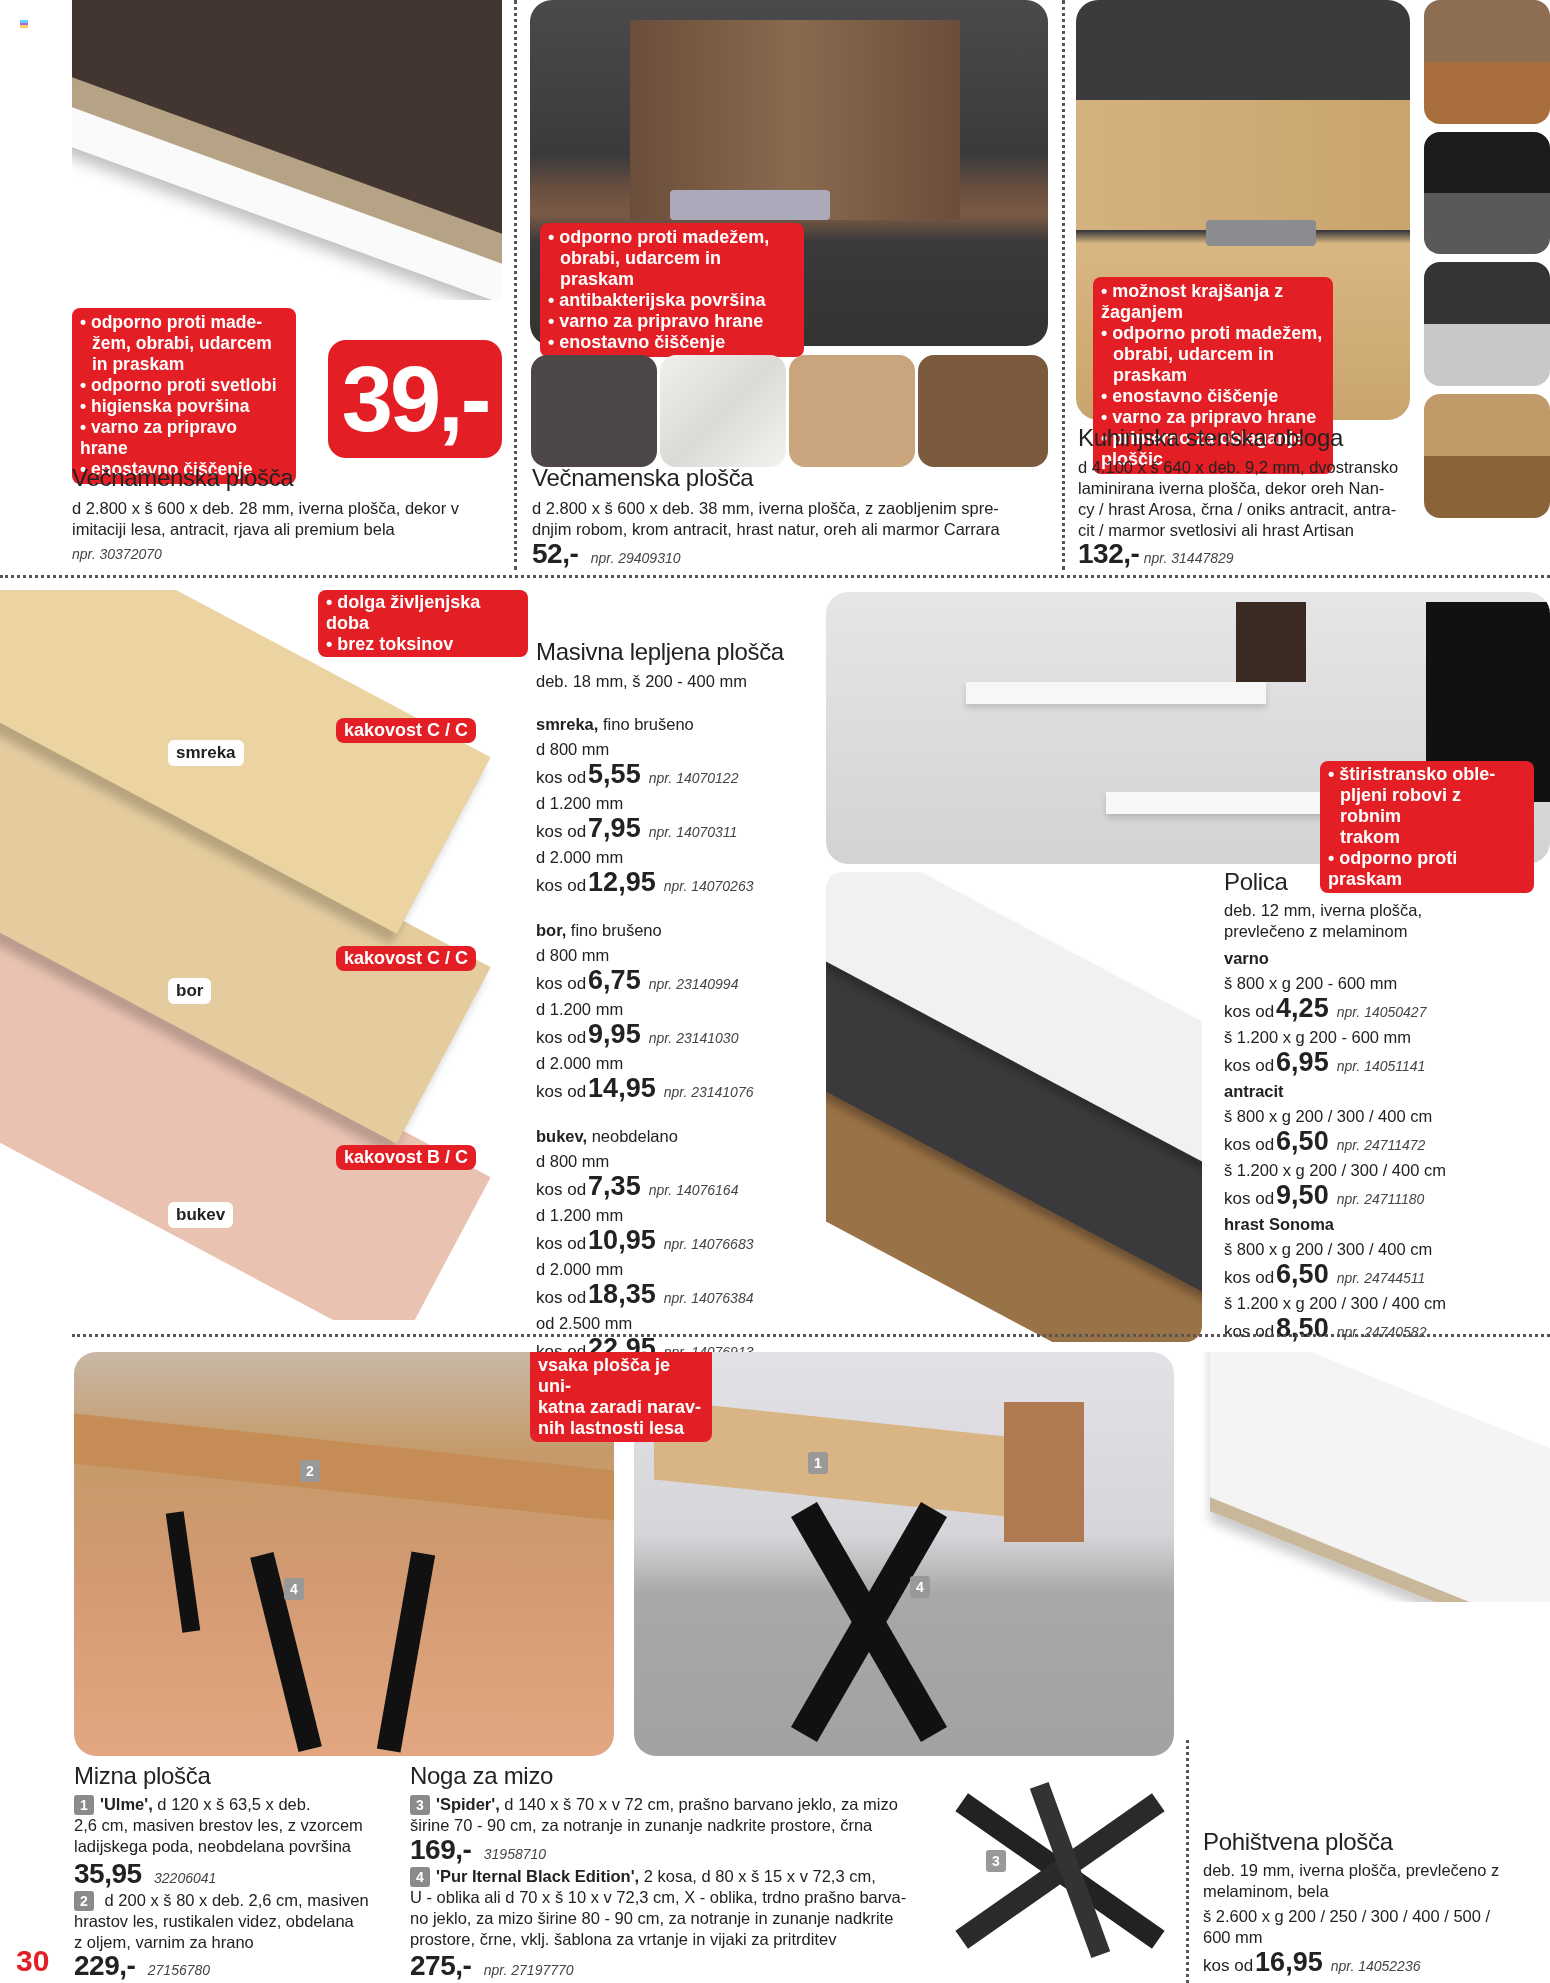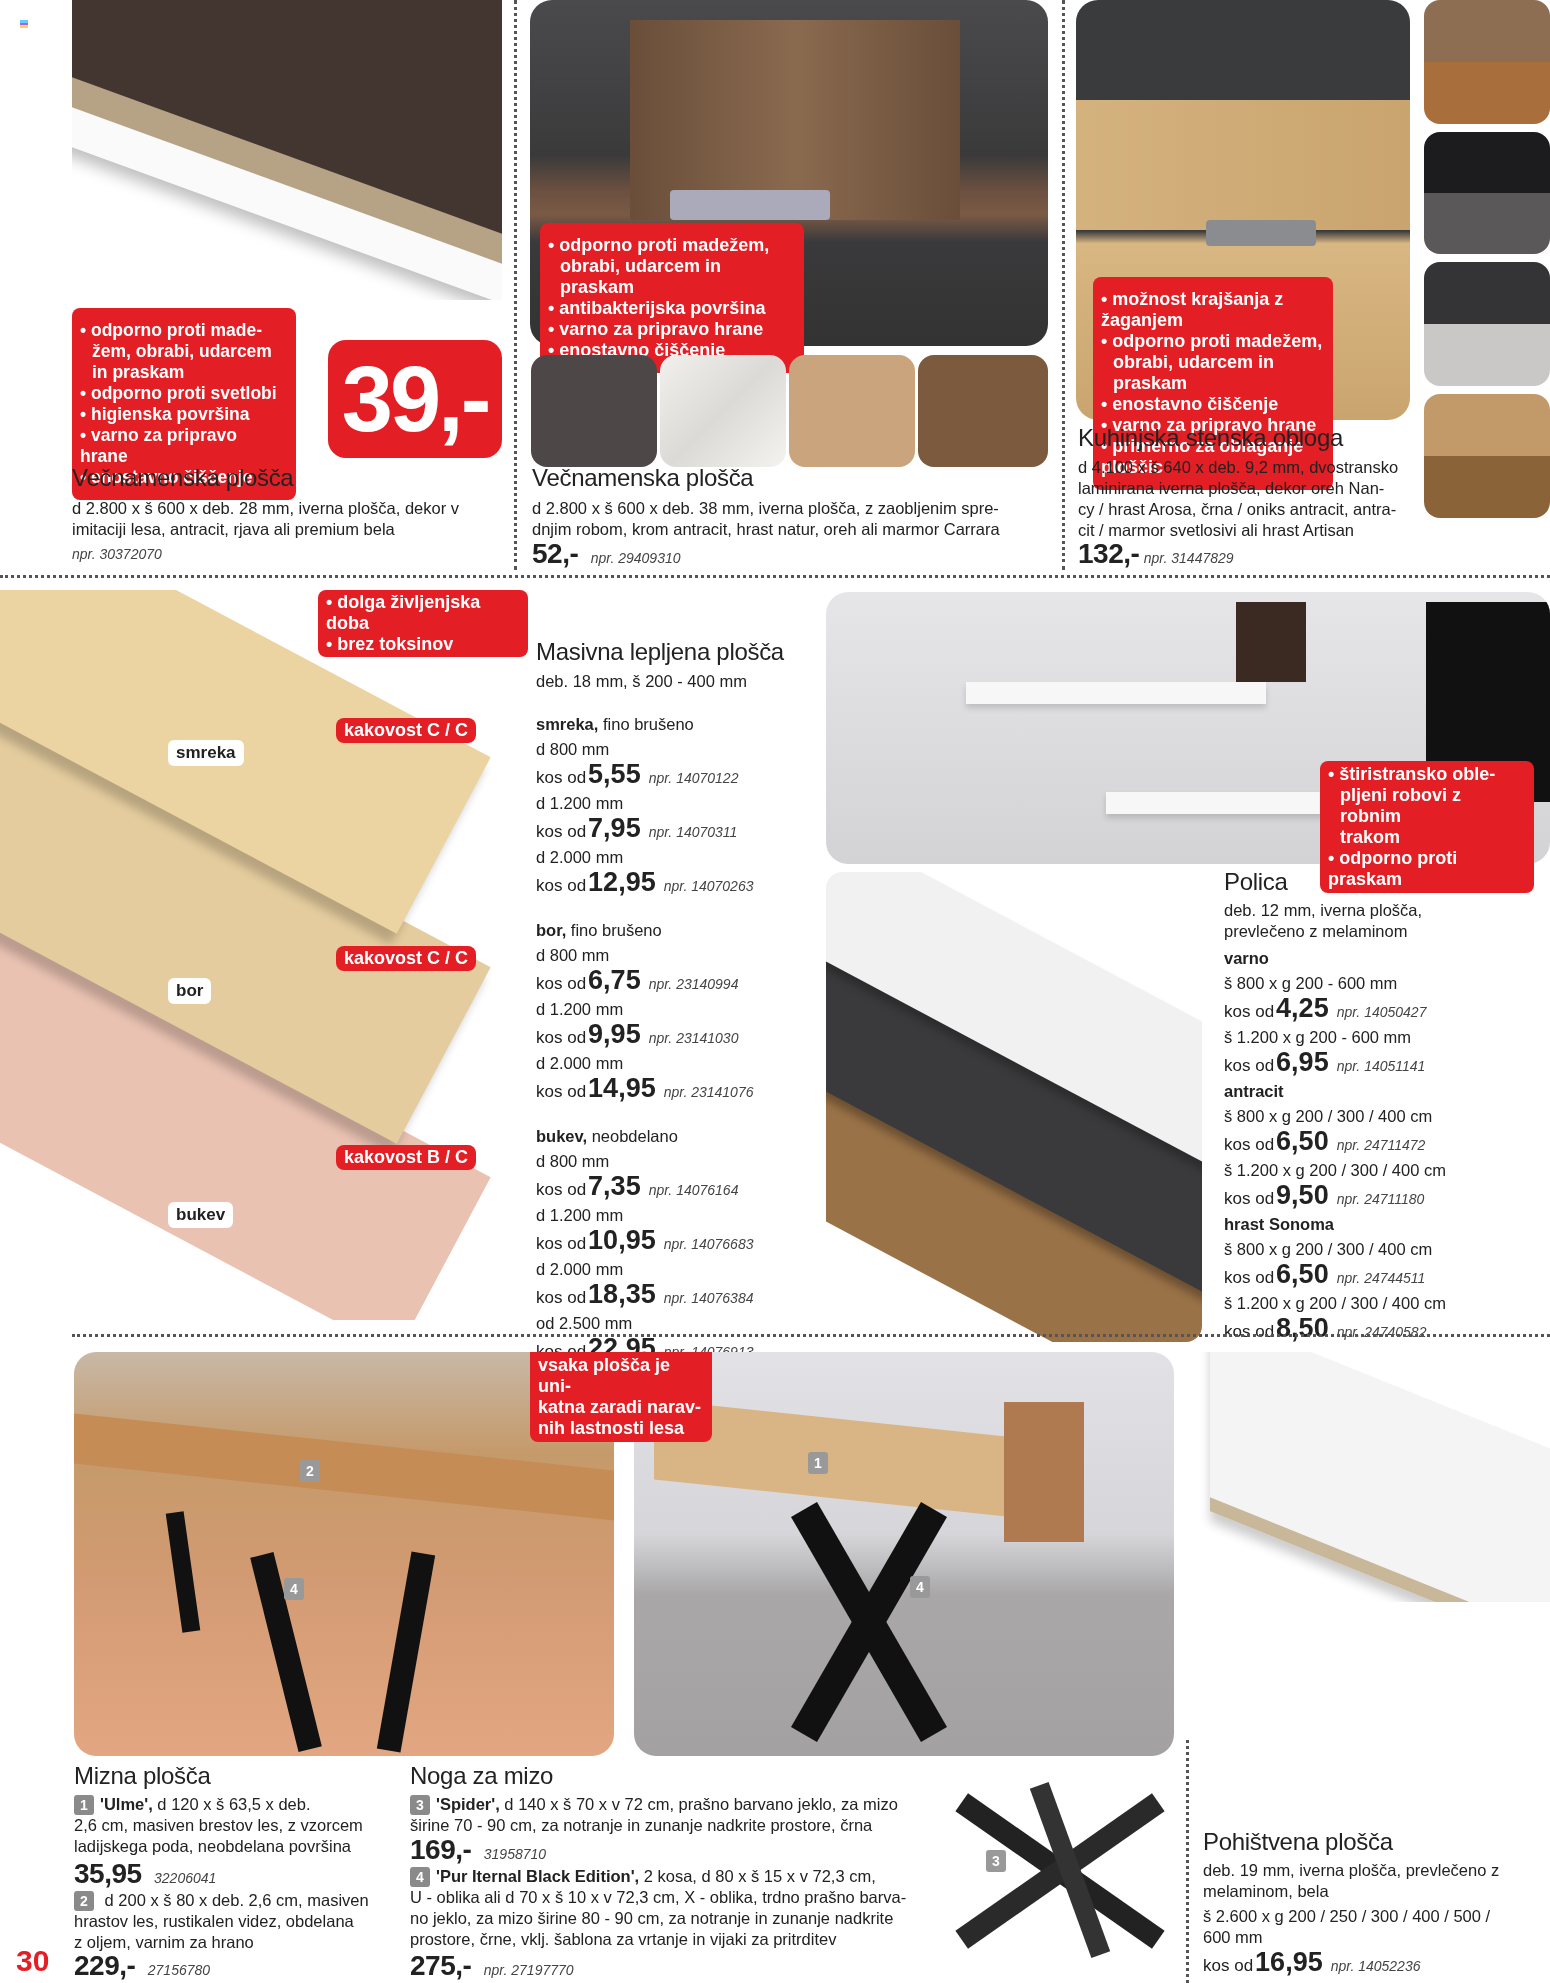--- a/index.html
+++ b/index.html
@@ -1,19 +1,19 @@
 <!DOCTYPE html>
 <html><head>
 <meta charset="utf-8">
 <style>
 *{box-sizing:border-box;margin:0;padding:0}
 body{width:1550px;height:1983px;background:#fff;font-family:"Liberation Sans","DejaVu Sans",sans-serif;color:#222;position:relative;overflow:hidden}
 .abs{position:absolute}
 .img{position:absolute;border-radius:22px;overflow:hidden}
-.badge{position:absolute;background:#e31e24;color:#fff;font-weight:bold;border-radius:8px;padding:12px 8px;font-size:18px;line-height:21px}
+.badge{position:absolute;background:#e31e24;color:#fff;font-weight:bold;border-radius:8px;padding:4px 8px;font-size:18px;line-height:21px}
 .badge div{padding-left:0}
 .title{position:absolute;font-weight:normal;font-size:24px;color:#222;letter-spacing:-0.3px}
 .desc{position:absolute;font-size:16.5px;line-height:21px;color:#222}
 .npr{font-style:italic;font-size:14px;color:#444}
 .price-big{font-weight:bold;font-size:28px;color:#222;letter-spacing:-0.5px}
 .row{white-space:nowrap;line-height:25px;font-size:16.5px}
 .kos{font-weight:normal;font-size:17px}
 .pv{font-weight:bold;font-size:27px;margin:0 8px 0 2px}
 .dotline{position:absolute;border-top:3px dotted #555}
 .vdot{position:absolute;border-left:3px dotted #555}

